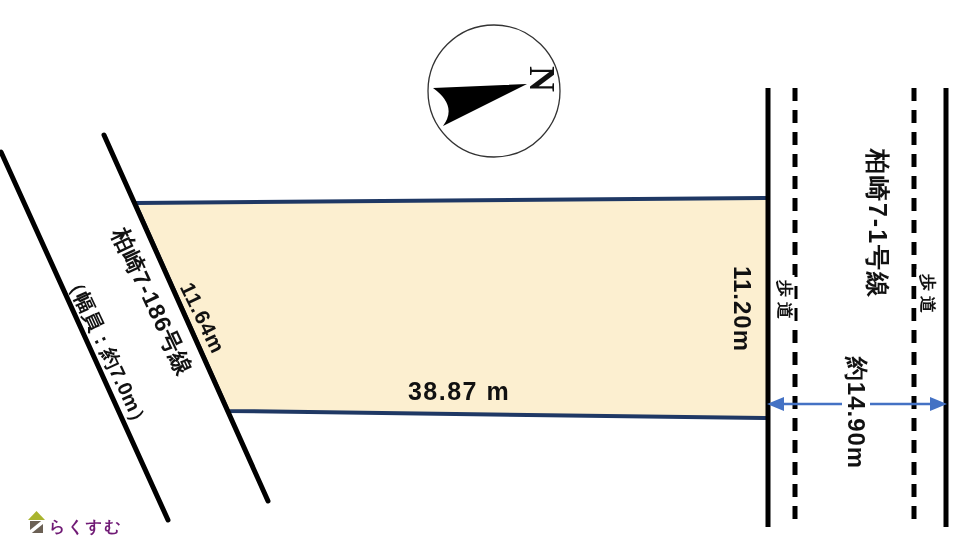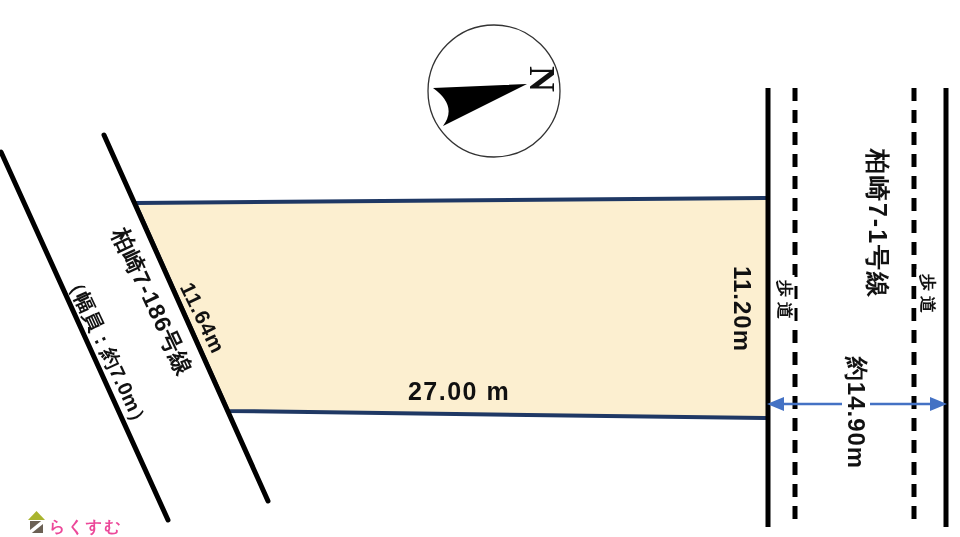--- a/index.html
+++ b/index.html
@@ -53,21 +53,21 @@
       <polygon points="767,404 784,397 784,411" fill="#4472c4"></polygon>
       <polygon points="947,404 930,397 930,411" fill="#4472c4"></polygon>
     </g>
 
     <g>
       <circle cx="494" cy="91" r="66" fill="#ffffff" stroke="#333333" stroke-width="1.3"></circle>
       <path d="M 527 84 L 433 88 Q 458 106 443 126 Z" fill="#000000"></path>
     </g>
   </svg>
 
-  <div class="lbl dim" style="left:459px;top:391px;">27.00 m</div>
+  <div class="lbl dim" style="left:459px;top:391px;">38.87 m</div>
   <div class="lbl dim-left" style="left:203px;top:318px;--r:64deg;">11.64m</div>
   <div class="lbl dim-right" style="left:742px;top:309px;--r:90deg;">11.20m</div>
 
   <div class="lbl roadname-l" style="left:152px;top:302px;--r:65deg;">柏崎7-186号線</div>
   <div class="lbl roadnote-l" style="left:108px;top:352px;--r:65deg;">（幅員：約7.0m）</div>
 
   <div class="lbl roadname-r" style="left:877px;top:224px;--r:90deg;">柏崎7-1号線</div>
   <div class="lbl roadwidth-r bg-white" style="left:856px;top:413px;--r:90deg;">約14.90m</div>
   <div class="lbl sidewalk bg-white" style="left:784px;top:302px;--r:90deg;">歩道</div>
   <div class="lbl sidewalk bg-white" style="left:927px;top:296px;--r:90deg;">歩道</div>
@@ -76,16 +76,16 @@
 
   <div class="logo">
     <svg width="17" height="24" viewBox="0 0 17 24">
       <clipPath id="bodyclip">
           <rect x="2" y="10" width="13" height="12"></rect>
         </clipPath>
       <polygon points="8.5,0 17,9 0,9" fill="#a9b42e"></polygon>
       <rect x="2" y="10" width="13" height="12" fill="#6b6054"></rect>
       <line x1="1" y1="22" x2="16" y2="10" stroke-width="3.5" clip-path="url(#bodyclip)" stroke="#ffffff"></line>
     </svg>
-    <span style="color: #ec4899;">らくすむ</span>
+    <span style="color: #701a75;">らくすむ</span>
   </div>
 
 </div>
 
 </body></html>

